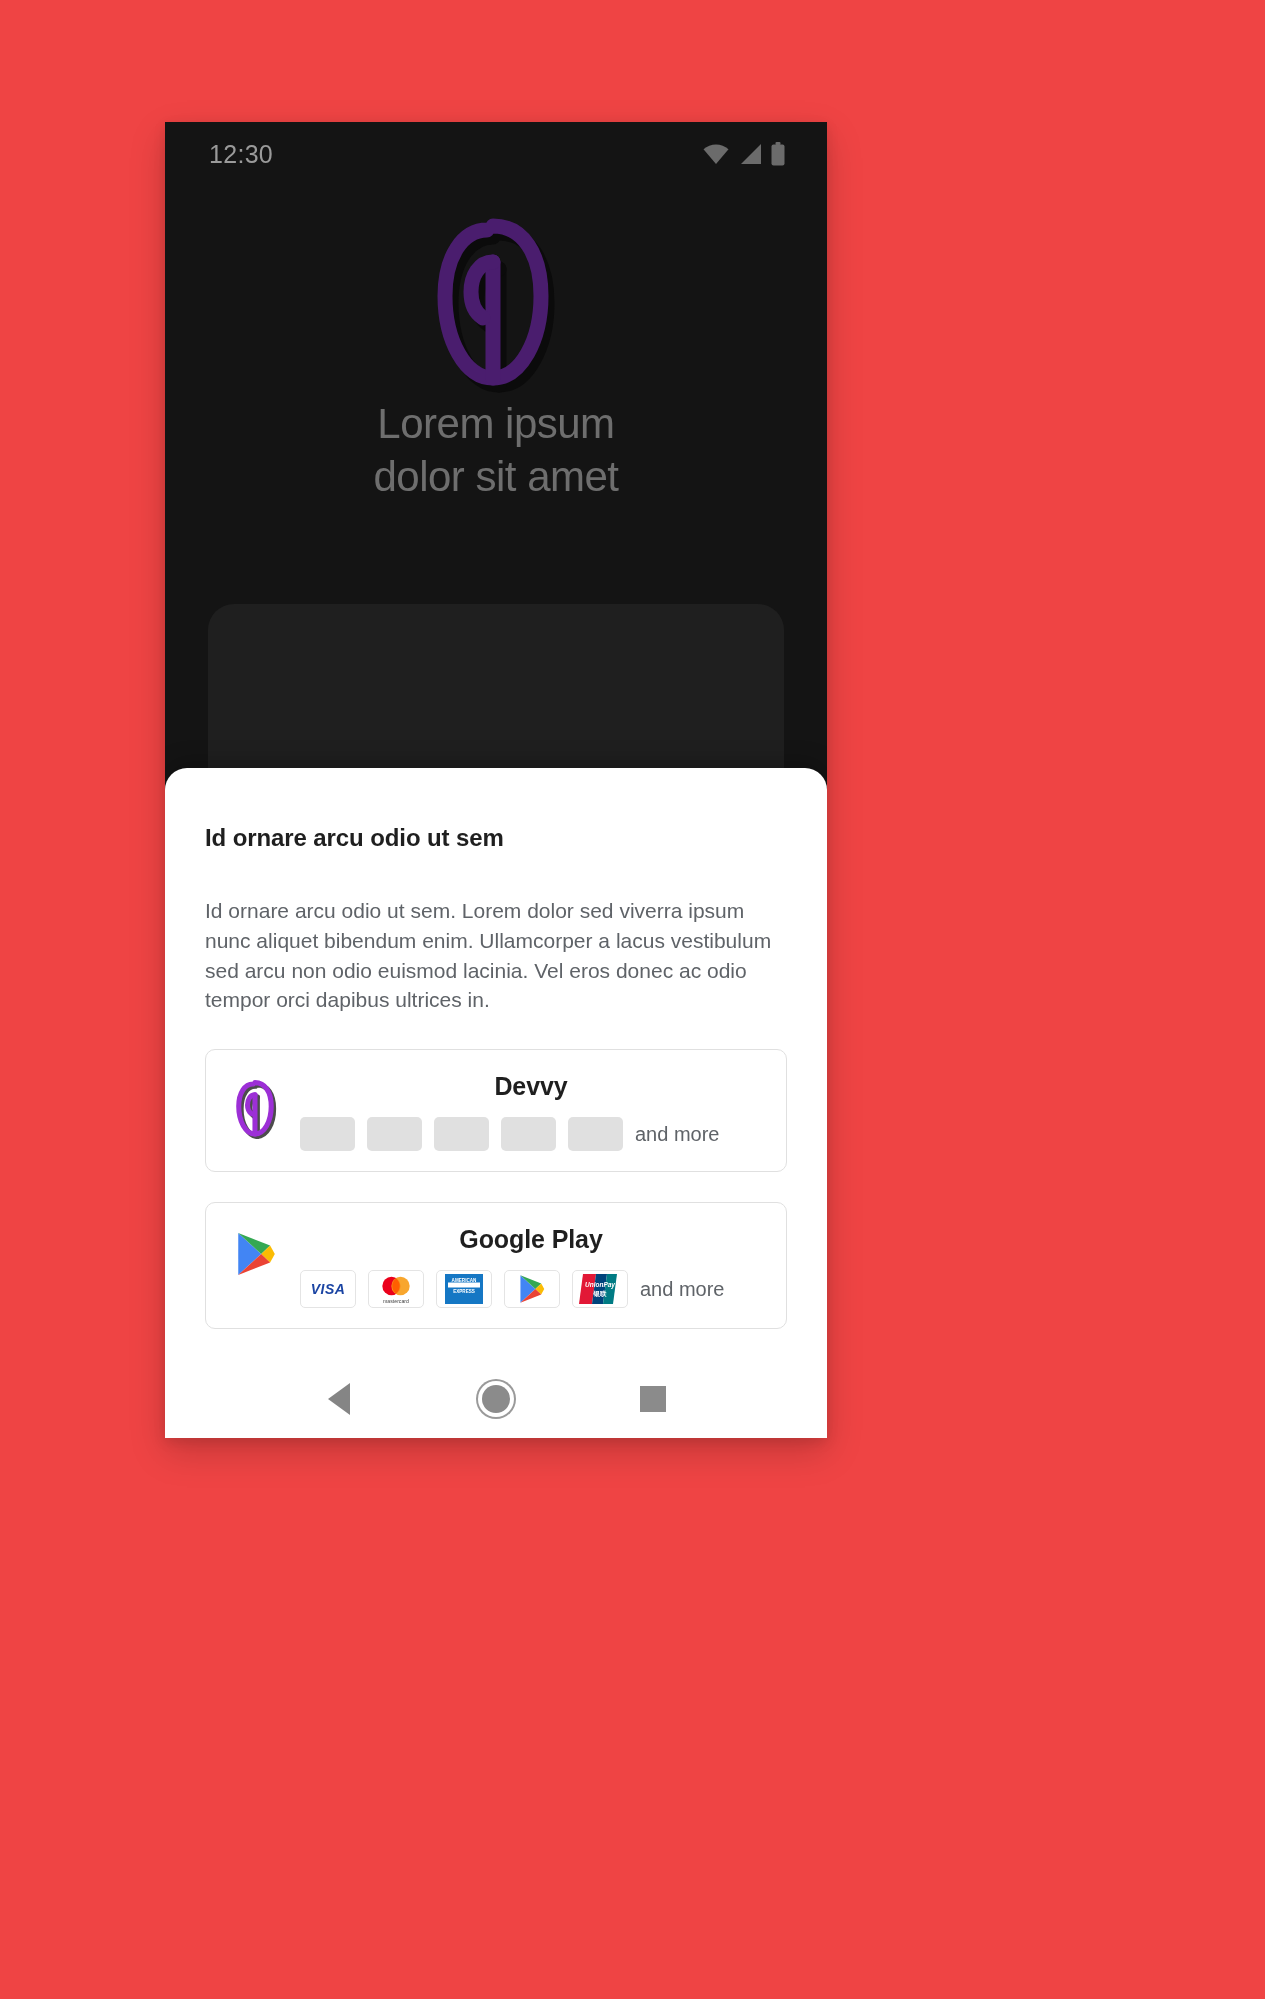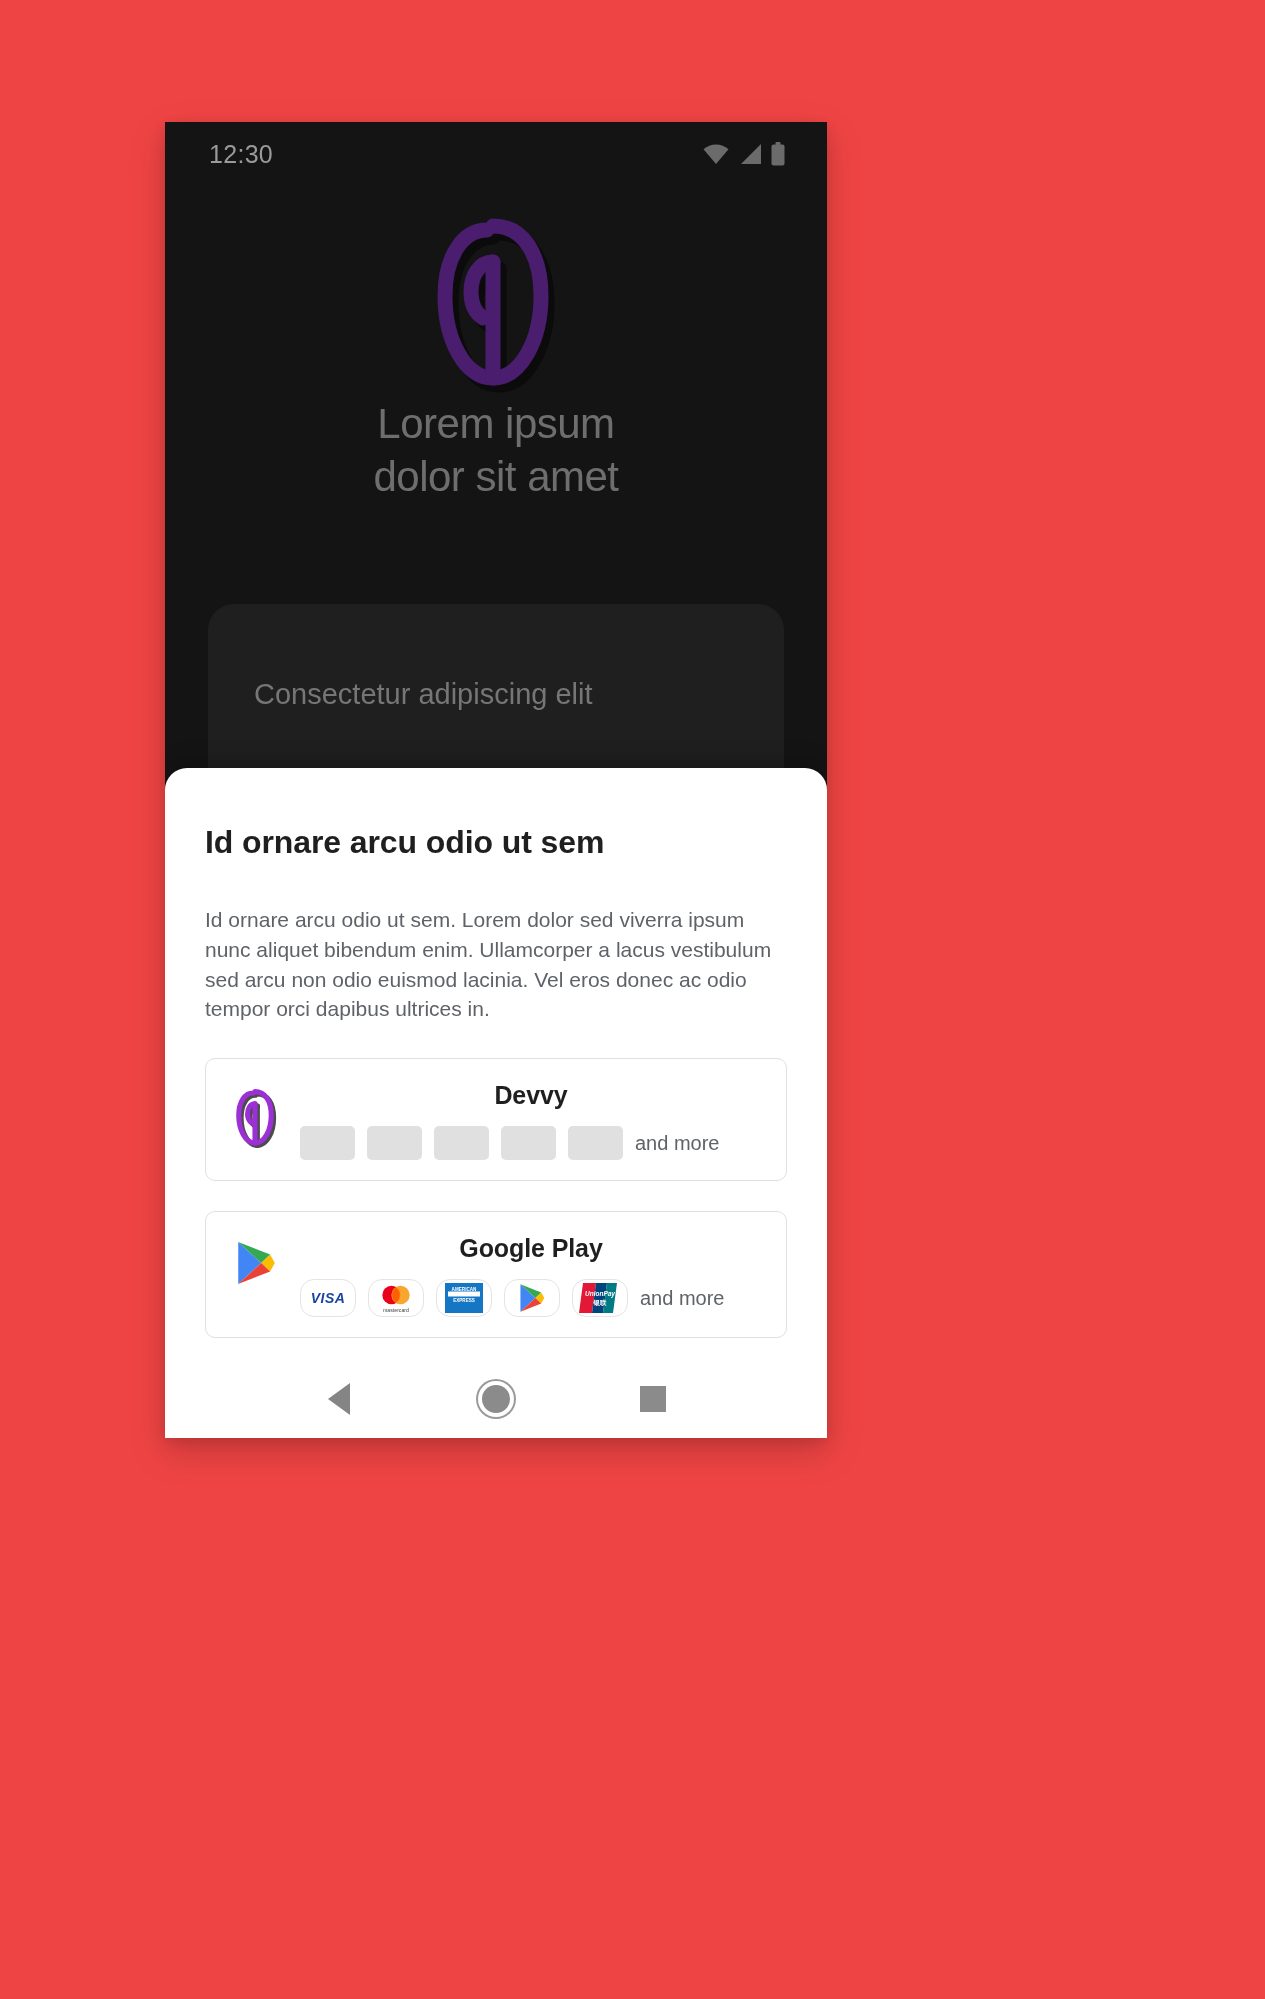--- a/index.html
+++ b/index.html
@@ -123,21 +123,21 @@
     width: 662px;
     height: 670px;
     background: #ffffff;
     border-radius: 22px 22px 0 0;
     box-shadow: 0 -6px 22px rgba(0,0,0,0.22);
     padding: 0 40px;
   }
 
   .sheet-title {
     margin-top: 56px;
-    font-size: 32px;
+    font-size: 24px;
     font-weight: 700;
     color: #1f1f1f;
     letter-spacing: -0.1px;
   }
 
   .sheet-body {
     margin-top: 44px;
     font-size: 21px;
     line-height: 1.42;
     color: #5f6368;
@@ -188,21 +188,21 @@
   .and-more {
     margin-left: 0;
     font-size: 20px;
     color: #5f6368;
   }
 
   .pay-icon {
     width: 56px;
     height: 38px;
     border: 1px solid #e4e4e4;
-    border-radius: 14px;
+    border-radius: 5px;
     background: #fff;
     display: flex;
     align-items: center;
     justify-content: center;
     overflow: hidden;
   }
 
   
   .navbar {
     position: absolute;
@@ -281,21 +281,20 @@
         </g>
       </svg>
     </div>
 
     <div class="hero-title">
       <div>Lorem ipsum</div>
       <div>dolor sit amet</div>
     </div>
 
     <div class="plan-card">
-      <div class="plan-sub">Consectetur adipiscing elit</div>
     </div>
 
     <div class="sheet">
 
       <div class="sheet-title">Id ornare arcu odio ut sem</div>
       <div class="sheet-body">Id ornare arcu odio ut sem. Lorem dolor sed viverra ipsum nunc aliquet bibendum enim. Ullamcorper a lacus vestibulum sed arcu non odio euismod lacinia. Vel eros donec ac odio tempor orci dapibus ultrices in.</div>
 
       <div class="provider-card">
         <div class="provider-logo">
           <svg width="44" height="62" viewBox="0 0 130 180">

